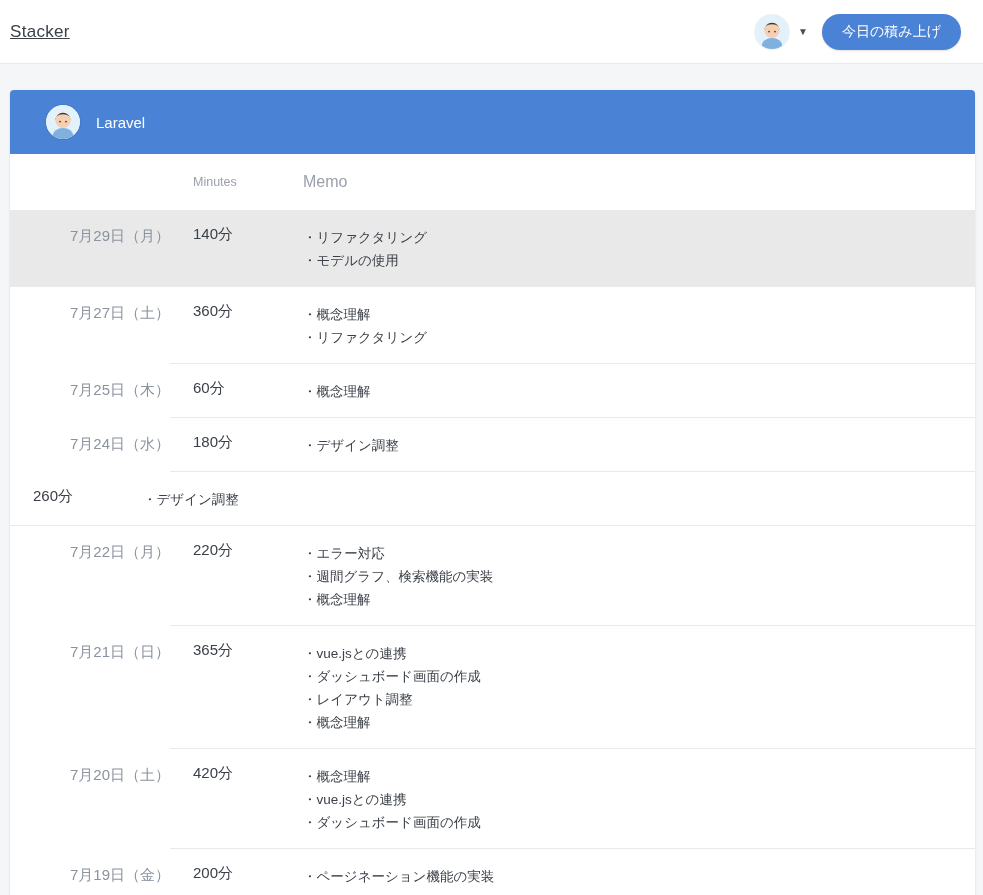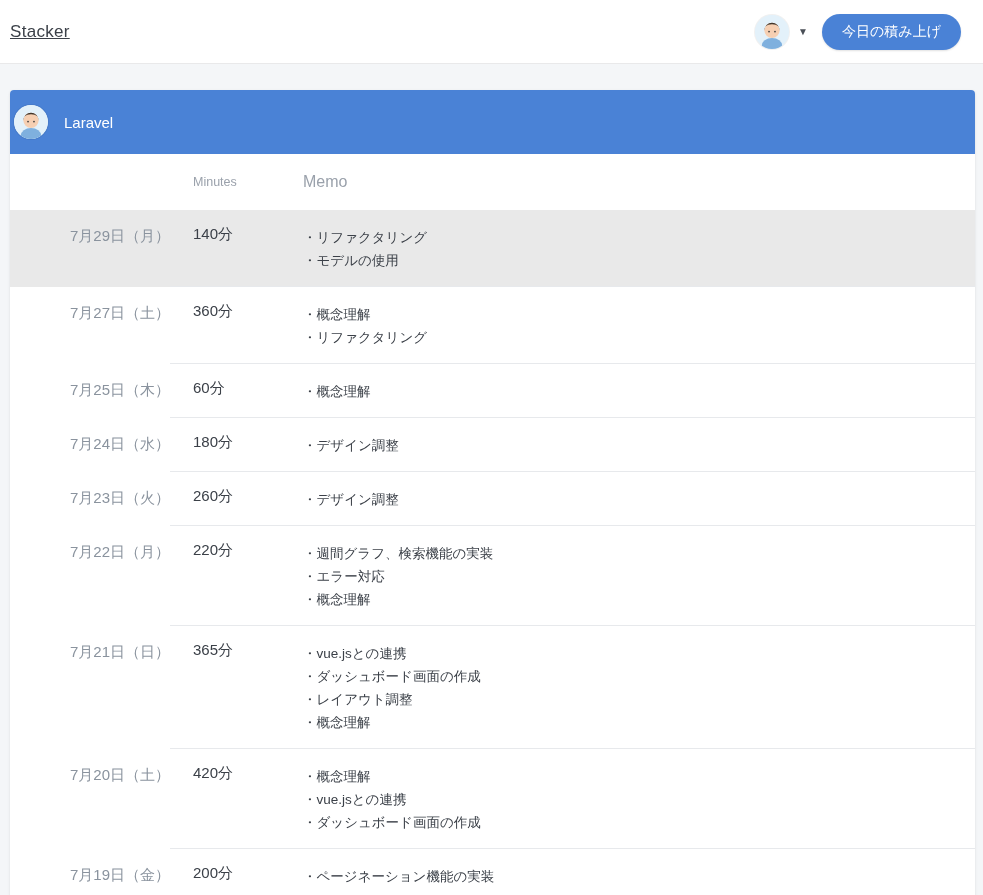--- a/index.html
+++ b/index.html
@@ -57,21 +57,21 @@
     background: #ffffff;
     border-radius: 4px;
     box-shadow: 0 1px 3px rgba(0,0,0,0.10);
     overflow: hidden;
   }
   .card-header {
     background: #4a82d6;
     height: 64px;
     display: flex;
     align-items: center;
-    padding: 0 4px;
+    padding: 0 36px;
     gap: 16px;
   }
   .card-title { color: #ffffff; font-size: 15px; }
 
   
   .thead { display: flex; height: 56px; align-items: center; }
   .thead .h-date { width: 160px; }
   .thead .h-minutes {
     width: 125px; padding-left: 23px;
     font-size: 12.5px; color: #9aa1ab;
@@ -194,36 +194,35 @@
     <div class="cell date">7月24日（水）</div>
     <div class="row-body">
       <div class="cell minutes">180分</div>
       <div class="cell memo">
                 <div class="memo-line">・デザイン調整</div>
               </div>
     </div>
   </div>
 
   <div class="trow">
-    <div class="cell date">7月23日（火）</div>
     <div class="row-body">
       <div class="cell minutes">260分</div>
       <div class="cell memo">
                 <div class="memo-line">・デザイン調整</div>
               </div>
     </div>
   </div>
 
   <div class="trow">
     <div class="cell date">7月22日（月）</div>
     <div class="row-body">
       <div class="cell minutes">220分</div>
       <div class="cell memo">
+                <div class="memo-line">・エラー対応</div>
                 <div class="memo-line">・週間グラフ、検索機能の実装</div>
-                <div class="memo-line">・エラー対応</div>
                 <div class="memo-line">・概念理解</div>
               </div>
     </div>
   </div>
 
   <div class="trow">
     <div class="cell date">7月21日（日）</div>
     <div class="row-body">
       <div class="cell minutes">365分</div>
       <div class="cell memo">

